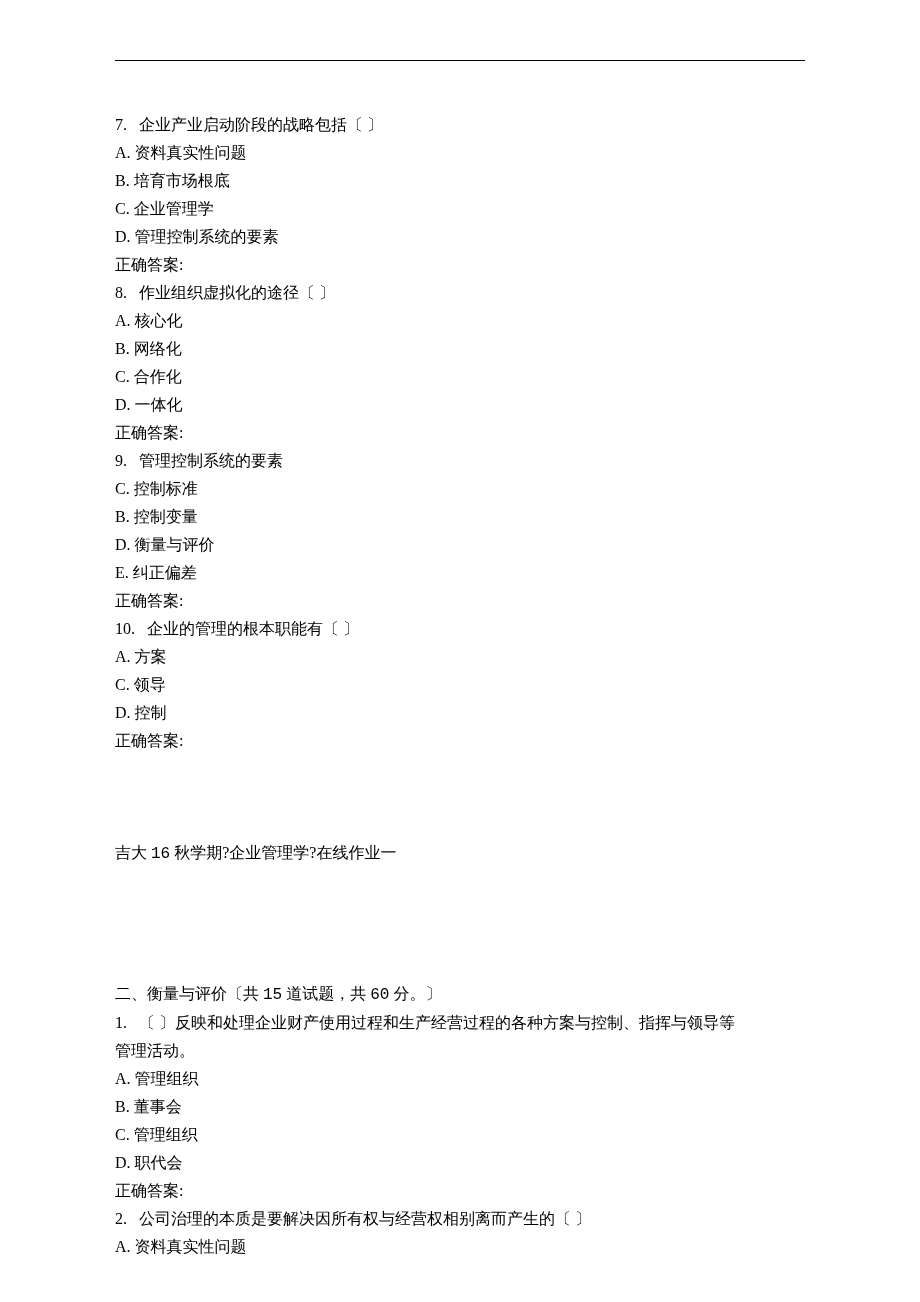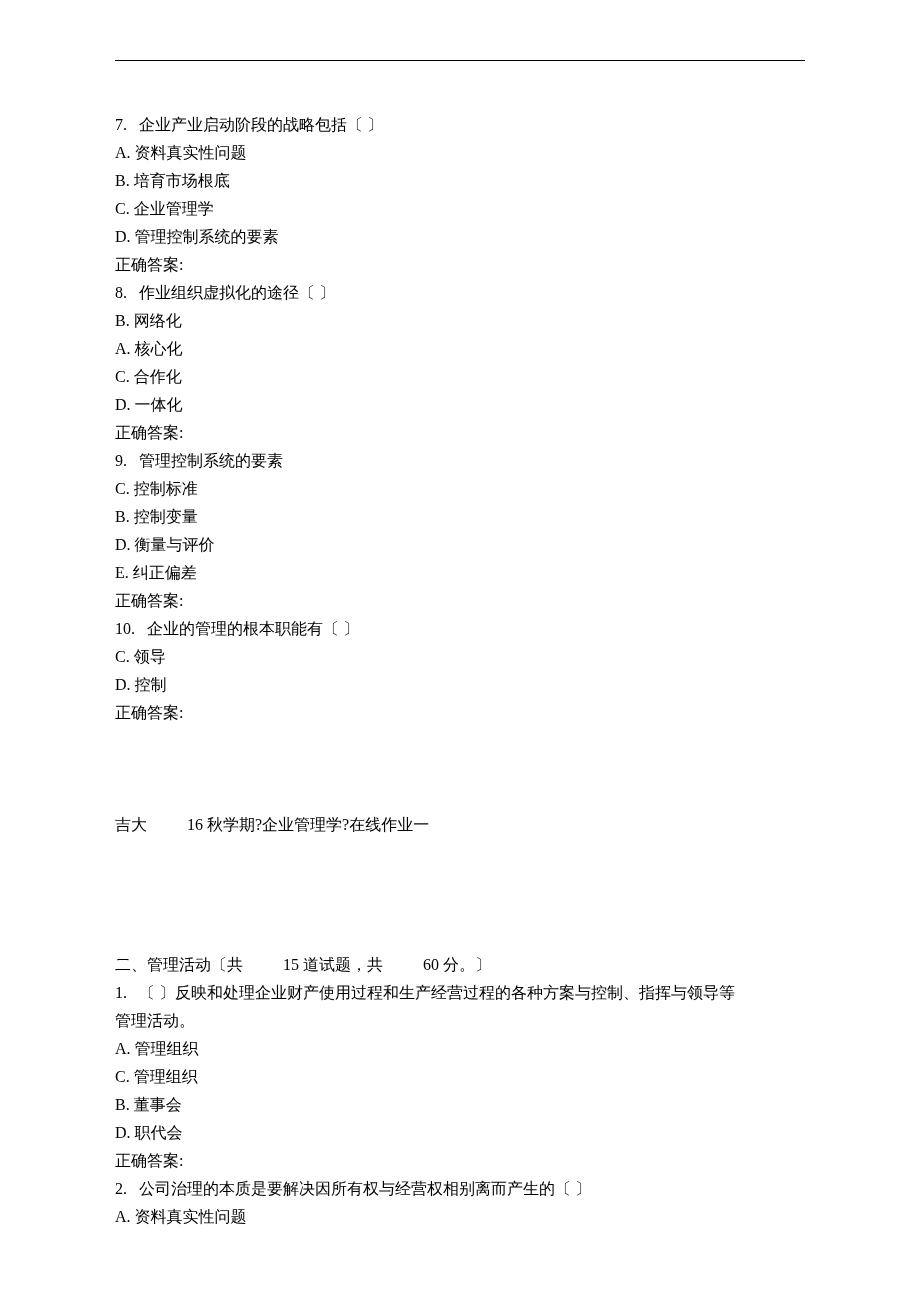--- a/index.html
+++ b/index.html
@@ -20,22 +20,21 @@
     margin: 0 0 50px 0;
   }
   .line {
     line-height: 1.75;
     white-space: pre-wrap;
   }
   .q-num, .opt-letter {
     font-family: "Times New Roman", serif;
   }
   .latin {
-    font-family: Liberation Serif, serif;
-    margin-left: 36px;
+    font-family: Liberation Mono, monospace;
   }
   .gap {
     height: 28px;
   }
   .gap3 {
     height: 84px;
   }
 </style>
 </head>
 <body>
@@ -47,58 +46,59 @@
     <div class="line"><span class="q-num">7.</span>   <span>企业产业启动阶段的战略包括〔 〕</span></div>
     <div class="line"><span class="opt-letter">A.</span> <span>资料真实性问题</span></div>
     <div class="line"><span class="opt-letter">B.</span> <span>培育市场根底</span></div>
     <div class="line"><span class="opt-letter">C.</span> <span>企业管理学</span></div>
     <div class="line"><span class="opt-letter">D.</span> <span>管理控制系统的要素</span></div>
     <div class="line">正确答案:</div>
   </div>
 
   <div>
     <div class="line"><span class="q-num">8.</span>   <span>作业组织虚拟化的途径〔 〕</span></div>
+    <div class="line"><span class="opt-letter">A.</span> <span>核心化</span></div>
     <div class="line"><span class="opt-letter">B.</span> <span>网络化</span></div>
-    <div class="line"><span class="opt-letter">A.</span> <span>核心化</span></div>
     <div class="line"><span class="opt-letter">C.</span> <span>合作化</span></div>
     <div class="line"><span class="opt-letter">D.</span> <span>一体化</span></div>
     <div class="line">正确答案:</div>
   </div>
 
   <div>
     <div class="line"><span class="q-num">9.</span>   <span>管理控制系统的要素</span></div>
     <div class="line"><span class="opt-letter">C.</span> <span>控制标准</span></div>
     <div class="line"><span class="opt-letter">B.</span> <span>控制变量</span></div>
     <div class="line"><span class="opt-letter">D.</span> <span>衡量与评价</span></div>
     <div class="line"><span class="opt-letter">E.</span> <span>纠正偏差</span></div>
     <div class="line">正确答案:</div>
   </div>
 
   <div>
     <div class="line"><span class="q-num">10.</span>   <span>企业的管理的根本职能有〔 〕</span></div>
+    <div class="line"><span class="opt-letter">A.</span> <span>方案</span></div>
     <div class="line"><span class="opt-letter">C.</span> <span>领导</span></div>
     <div class="line"><span class="opt-letter">D.</span> <span>控制</span></div>
     <div class="line">正确答案:</div>
   </div>
 
   <div class="gap3"></div>
 
   <div class="line"><span>吉大 </span><span class="latin">16</span><span> 秋学期?企业管理学?在线作业一</span></div>
 
   <div class="gap3"></div>
   <div class="gap"></div>
 
-  <div class="line"><span>二、管理活动〔共 </span><span class="latin">15</span><span> 道试题，共 </span><span class="latin">60</span><span> 分。〕</span></div>
+  <div class="line"><span>二、衡量与评价〔共 </span><span class="latin">15</span><span> 道试题，共 </span><span class="latin">60</span><span> 分。〕</span></div>
 
   <div>
     <div class="line"><span class="q-num">1.</span>   <span>〔 〕反映和处理企业财产使用过程和生产经营过程的各种方案与控制、指挥与领导等</span></div>
     <div class="line">管理活动。</div>
     <div class="line"><span class="opt-letter">A.</span> <span>管理组织</span></div>
+    <div class="line"><span class="opt-letter">B.</span> <span>董事会</span></div>
     <div class="line"><span class="opt-letter">C.</span> <span>管理组织</span></div>
-    <div class="line"><span class="opt-letter">B.</span> <span>董事会</span></div>
     <div class="line"><span class="opt-letter">D.</span> <span>职代会</span></div>
     <div class="line">正确答案:</div>
   </div>
 
   <div>
     <div class="line"><span class="q-num">2.</span>   <span>公司治理的本质是要解决因所有权与经营权相别离而产生的〔 〕</span></div>
     <div class="line"><span class="opt-letter">A.</span> <span>资料真实性问题</span></div>
 
   </div>
 

